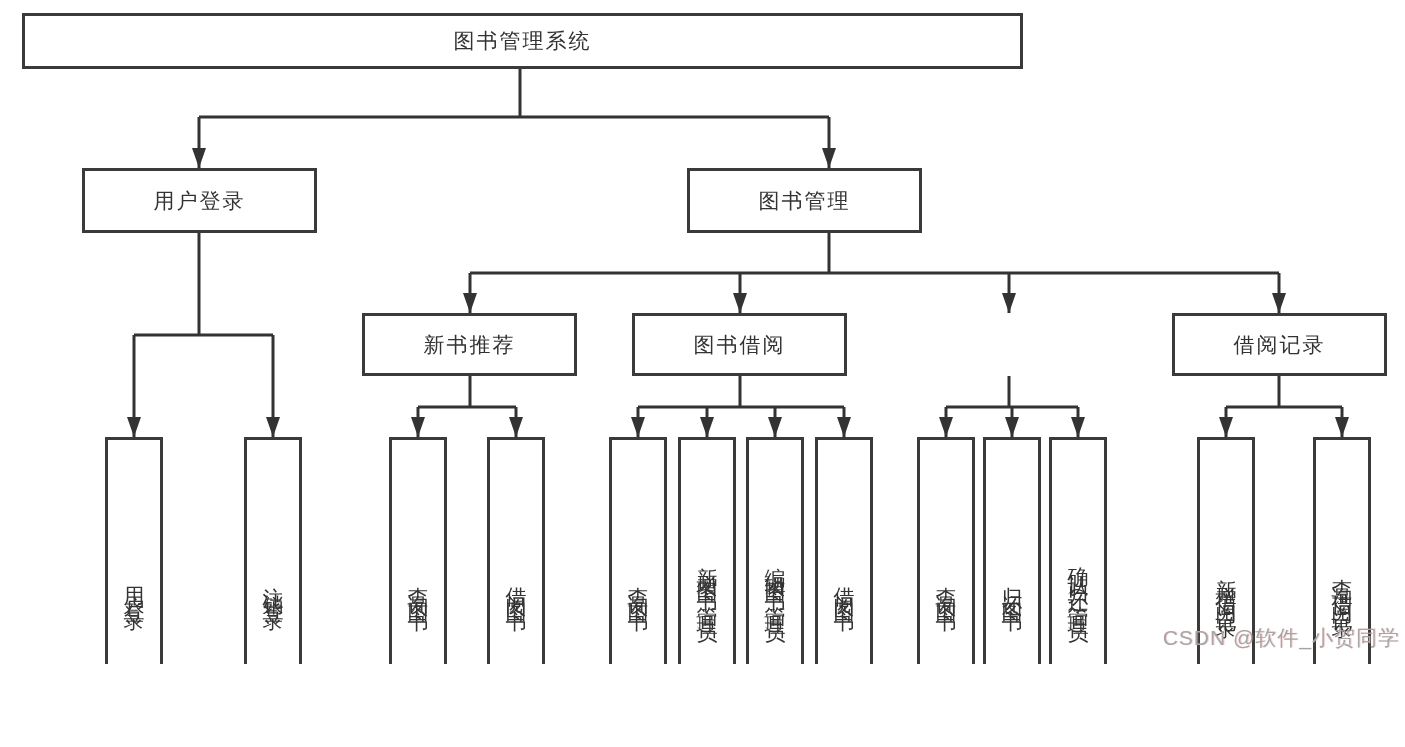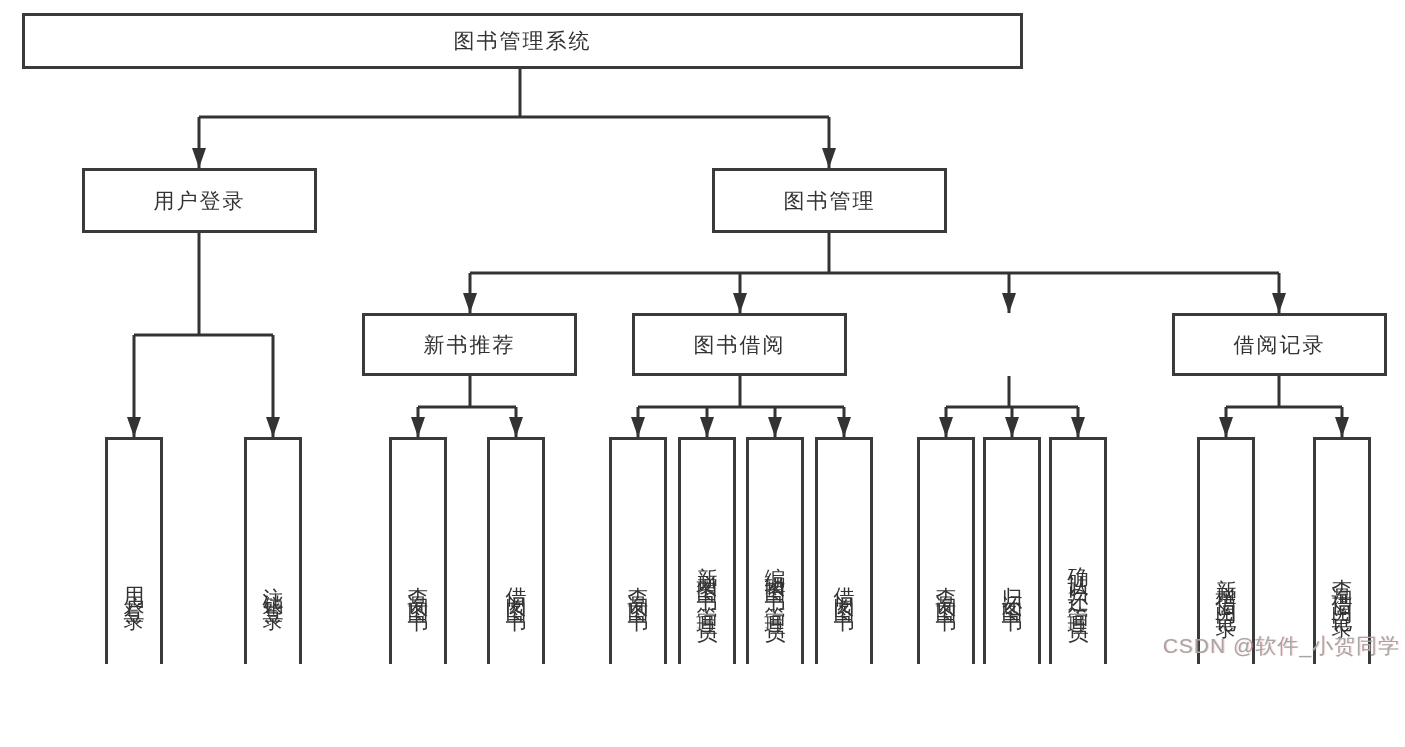--- a/index.html
+++ b/index.html
@@ -42,21 +42,21 @@
   .node.leaf{letter-spacing:0;}
   .vtext{
     writing-mode:vertical-rl;
     text-orientation:mixed;
     letter-spacing:8px;
     font-size:21px;
     color:var(--text,#333);
   }
   .watermark{
     position:absolute;
-    right:5px;bottom:4px;
+    right:5px;bottom:12px;
     font-size:21px;
     letter-spacing:1px;
     color:var(--watermark,#a6a6a6);
     text-shadow:1px 0 1px rgba(235,110,110,0.35);
     z-index:5;
     white-space:nowrap;
   }
 </style>
 </head>
 <body>
@@ -109,21 +109,21 @@
       <path class="cline" d="M1279,376 V407"></path>
       <path class="cline" d="M1226,407 H1342"></path>
       <path class="cline" d="M1226,407 V437" marker-end="url(#arrow)"></path>
       <path class="cline" d="M1342,407 V437" marker-end="url(#arrow)"></path>
     </g>
   </svg>
 
   <div class="node" style="left:22px;top:13px;width:1001px;height:56px;">图书管理系统</div>
 
   <div class="node" style="left:82px;top:168px;width:235px;height:65px;">用户登录</div>
-  <div class="node" style="left:712px;top:168px;width:235px;height:65px;">图书管理</div>
+  <div class="node" style="left:687px;top:168px;width:235px;height:65px;">图书管理</div>
 
   <div class="node" style="left:632px;top:313px;width:215px;height:63px;">图书借阅</div>
   <div class="node" style="left:362px;top:313px;width:215px;height:63px;">新书推荐</div>
   <div class="node" style="left:1172px;top:313px;width:215px;height:63px;">借阅记录</div>
 
   <div class="node leaf" style="left:105px;top:437px;width:58px;height:298px;">
     <span class="vtext">用户登录</span>
   </div>
   <div class="node leaf" style="left:244px;top:437px;width:58px;height:298px;">
     <span class="vtext">注销登录</span>

